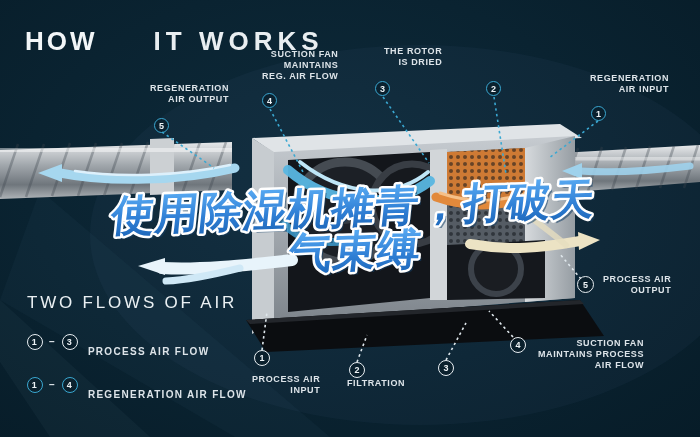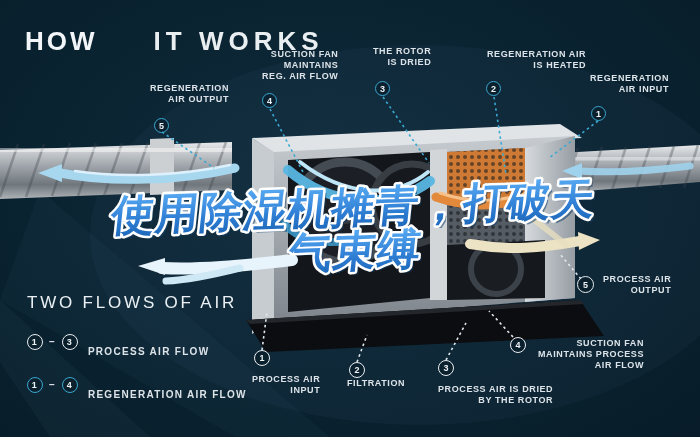--- a/index.html
+++ b/index.html
@@ -173,32 +173,28 @@
 
   <div class="callout" style="left:262px;top:49px">
     <span>SUCTION FAN</span>
     <span>MAINTAINS</span>
     <span>REG. AIR FLOW</span>
   </div>
   <div class="badge cyan" style="left:262px;top:93px">
     <span>4</span>
   </div>
 
-  <div class="callout" style="left:373px;top:46px">
+  <div class="callout" style="left:384px;top:46px">
     <span>THE ROTOR</span>
     <span>IS DRIED</span>
   </div>
   <div class="badge cyan" style="left:375px;top:81px">
     <span>3</span>
   </div>
 
-  <div class="callout" style="left:487px;top:49px">
-    <span>REGENERATION AIR</span>
-    <span>IS HEATED</span>
-  </div>
   <div class="badge cyan" style="left:486px;top:81px">
     <span>2</span>
   </div>
 
   <div class="callout" style="left:590px;top:73px">
     <span>REGENERATION</span>
     <span>AIR INPUT</span>
   </div>
   <div class="badge cyan" style="left:591px;top:106px">
     <span>1</span>
@@ -222,24 +218,20 @@
 
   <div class="badge white" style="left:349px;top:362px">
     <span>2</span>
   </div>
   <div class="callout" style="left:347px;top:378px">
     <span>FILTRATION</span>
   </div>
 
   <div class="badge white" style="left:438px;top:360px">
     <span>3</span>
-  </div>
-  <div class="callout" style="left:438px;top:384px">
-    <span>PROCESS AIR IS DRIED</span>
-    <span>BY THE ROTOR</span>
   </div>
 
   <div class="badge white" style="left:510px;top:337px">
     <span>4</span>
   </div>
   <div class="callout" style="left:538px;top:338px">
     <span>SUCTION FAN</span>
     <span>MAINTAINS PROCESS</span>
     <span>AIR FLOW</span>
   </div>

